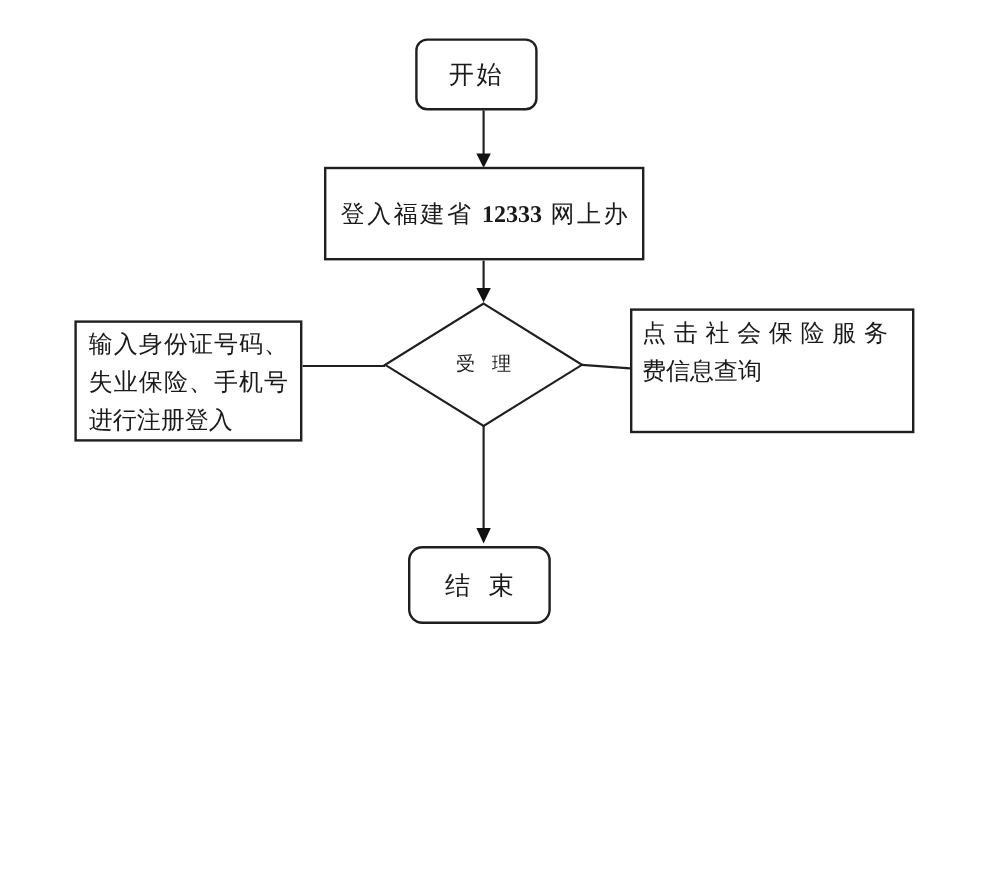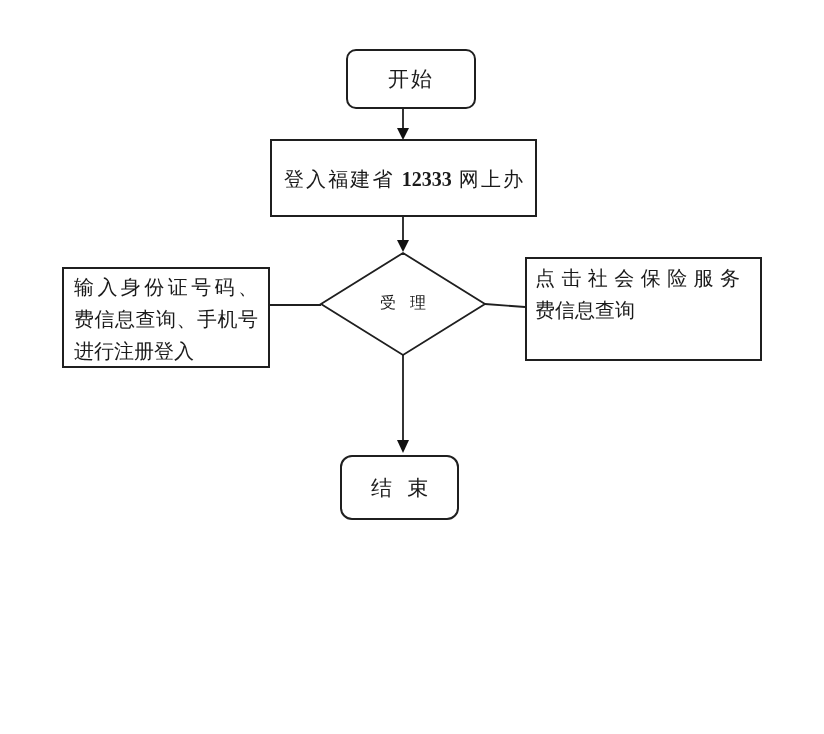--- a/index.html
+++ b/index.html
@@ -31,41 +31,40 @@
     color: #1a1a1a;
   }
   .terminal {
     display: flex;
     align-items: center;
     justify-content: center;
     font-size: 21px;
   }
   .start-node {
     left: 346px; top: 32px;
-    width: 130px; height: 60px;
+    width: 102px; height: 60px;
     border-radius: 10px;
     letter-spacing: 2px;
-    margin-top: 17px;
   }
   .end-node {
     left: 340px; top: 455px;
     width: 119px; height: 65px;
     border-radius: 12px;
     word-spacing: 10px;
   }
   .login-node {
     left: 270px; top: 139px;
     width: 267px; height: 78px;
     padding: 23px 12px 0 12px;
     font-size: 20px;
     line-height: 31px;
   }
   .left-node {
     left: 62px; top: 267px;
-    width: 208px; height: 101px;
+    width: 190px; height: 101px;
     padding: 2px 10px 0 10px;
     font-size: 20px;
     line-height: 32px;
   }
   .right-node {
     left: 525px; top: 257px;
     width: 237px; height: 104px;
     padding: 3px 20px 0 8px;
     font-size: 20px;
     line-height: 32px;
@@ -126,21 +125,21 @@
   </div>
 
   <div class="node login-node">
     <div class="tline spread"><span>登入福建省 </span><span class="b">12333</span><span> 网上办</span></div>
   </div>
 
   <div class="decision-label">受 理</div>
 
   <div class="node left-node">
     <div class="tline spread">输入身份证号码、</div>
-    <div class="tline spread">费信息查询、手机号</div>
+    <div class="tline spread">失业保险、手机号</div>
     <div class="tline">进行注册登入</div>
   </div>
 
   <div class="node right-node">
     <div class="tline spread">点击社会保险服务</div>
     <div class="tline">费信息查询</div>
   </div>
 
   <div class="node terminal end-node">
     <span>结 束</span>

